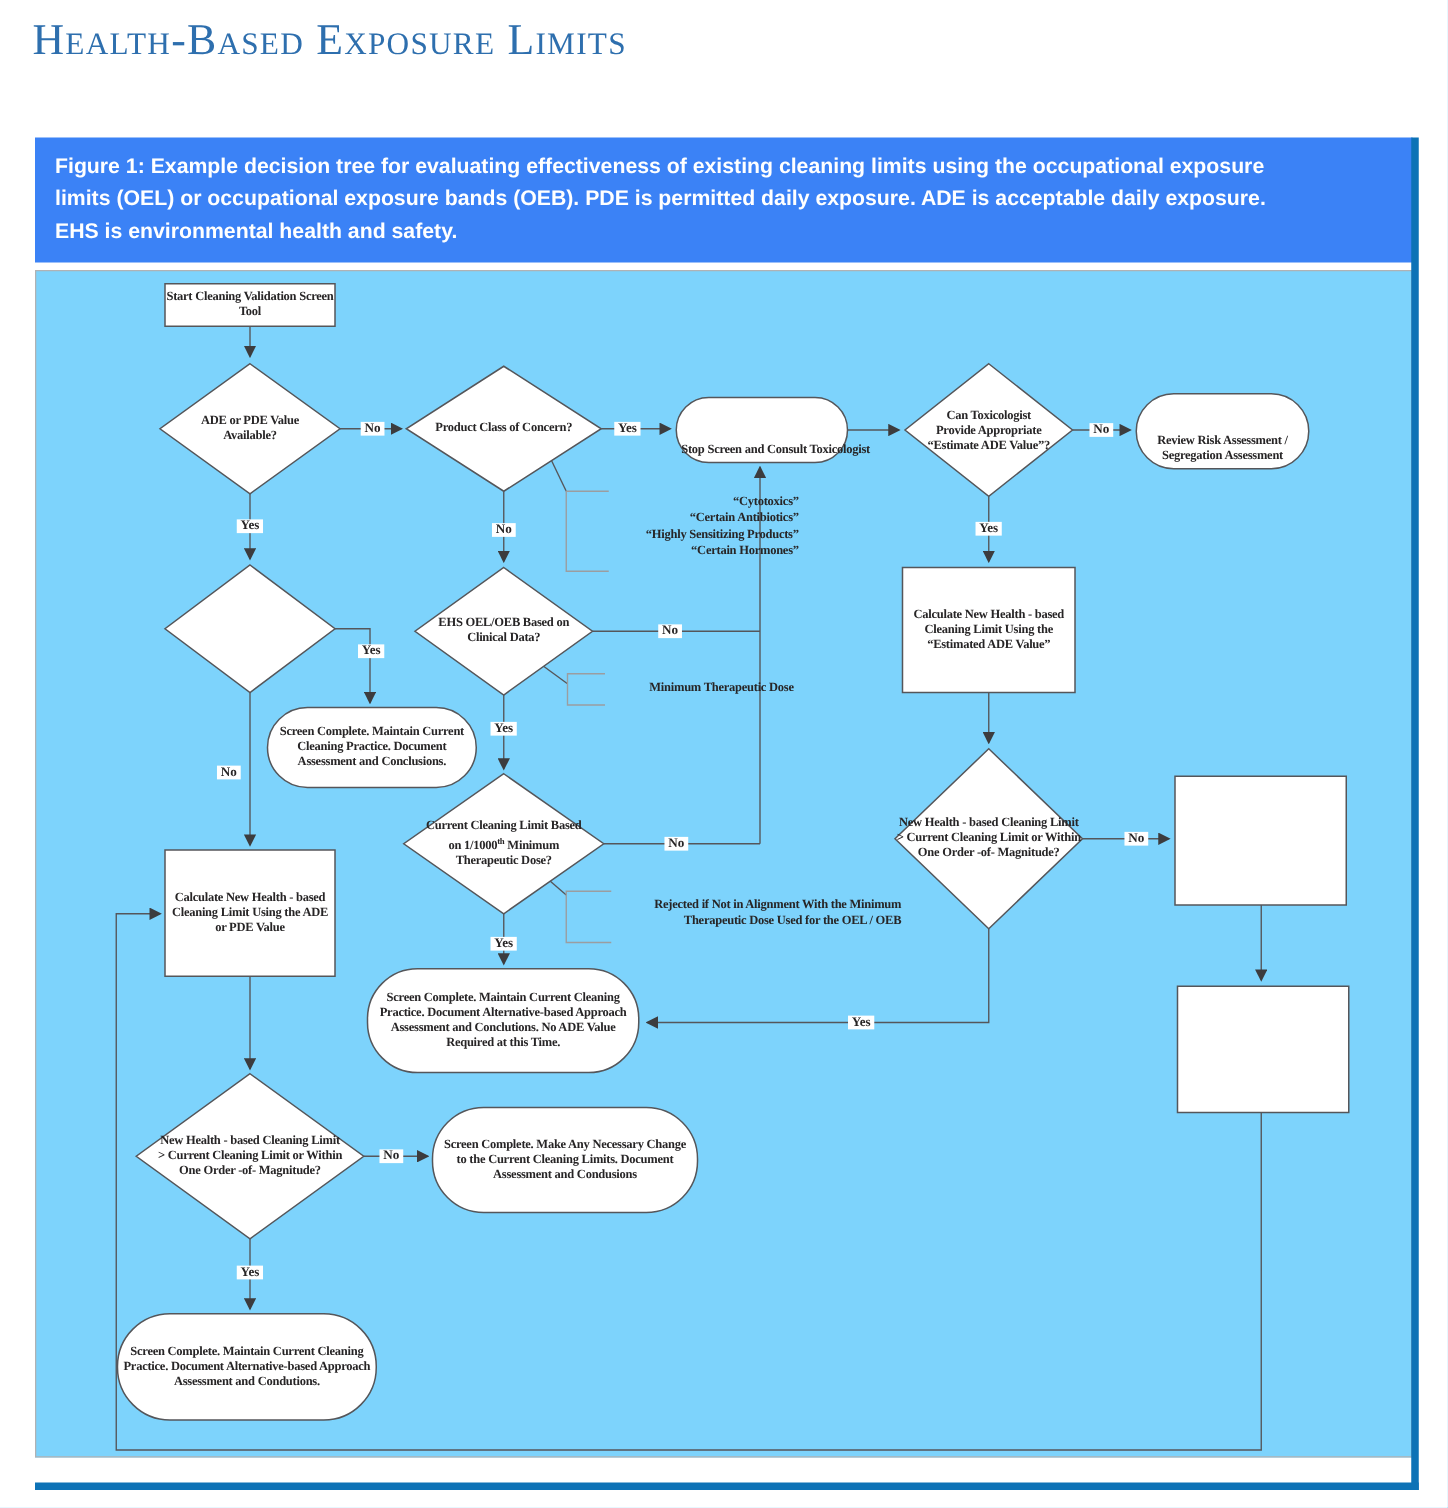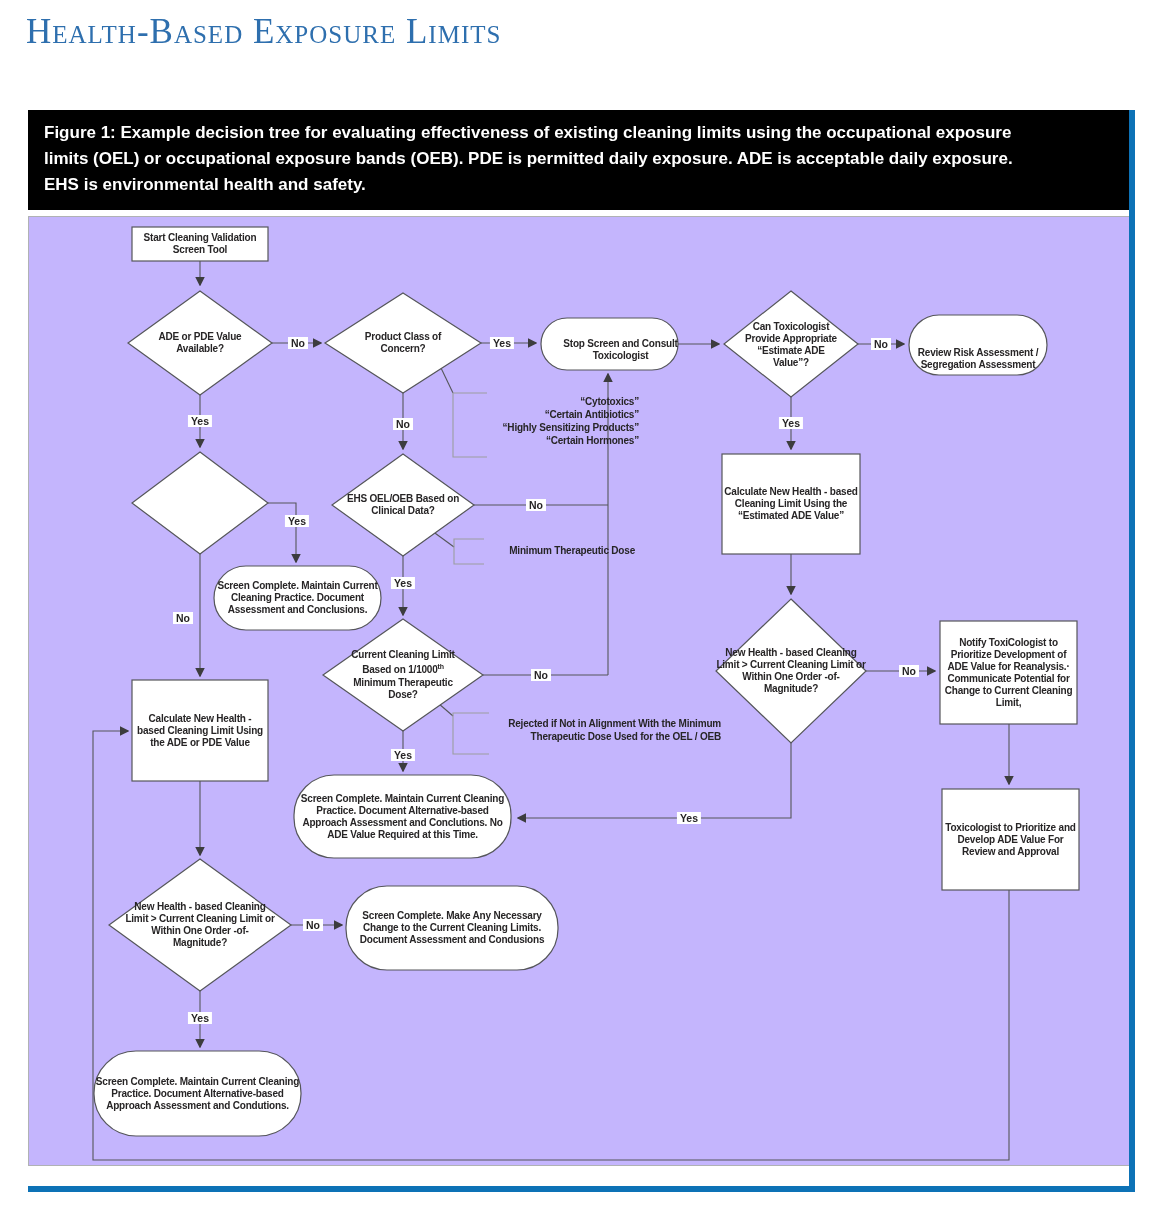--- a/index.html
+++ b/index.html
@@ -5,25 +5,25 @@
   * { margin:0; padding:0; box-sizing:border-box; }
   html,body { background:#ffffff; }
   body { font-family:"Liberation Sans", sans-serif; }
   .page { position:relative; width:1158px; height:1206px; background:#fff; overflow:hidden; }
 
   .title { position:absolute; left:26px; top:12px;
            font-family:"Liberation Serif", serif; font-variant:small-caps; font-weight:400;
            font-size:35px; color:#2e6fae; letter-spacing:1px; }
 
   .caption { position:absolute; left:28px; top:110px; width:1102px;
-             background:#000000; color:#ffffff; font-size:17px; font-weight:bold;
+             background:#3b82f6; color:#ffffff; font-size:17px; font-weight:bold;
              line-height:26px; padding:10px 16px 12px 16px; white-space:pre-line; }
 
   .figure { position:absolute; left:28px; top:216px; width:1102px; height:950px;
-            border:1px solid #b0b2b4; background:#c4b5fd; }
+            border:1px solid #b0b2b4; background:#7dd3fc;font-family:Liberation Serif, serif; }
   .fc-svg { position:absolute; left:0; top:0; }
 
   .node { position:absolute; display:flex; align-items:center; justify-content:center;
           text-align:center; font-size:10px; font-weight:bold; line-height:12px;
           letter-spacing:-0.2px; color:#272526; }
   .node .t { display:block; }
   sup { font-size:7px; }
 
   .elabel { position:absolute; transform:translate(-50%,-50%); background:#fff;
             padding:0 3px; font-size:10.5px; font-weight:bold; color:#272526; }
@@ -114,21 +114,21 @@
 
     <div class="node" style="left:101px;top:10px;width:140px;height:34px;">
         <span class="t">Start Cleaning Validation Screen Tool</span>
       </div>
     <div class="node" style="left:111px;top:100px;width:120px;height:52px;">
         <span class="t">ADE or PDE Value Available?</span>
       </div>
     <div class="node" style="left:314px;top:100px;width:120px;height:52px;">
         <span class="t">Product Class of Concern?</span>
       </div>
-    <div class="node" style="left:514px;top:107px;width:155px;height:52px;">
+    <div class="node" style="left:514px;top:117px;width:155px;height:52px;">
         <span class="t">Stop Screen and Consult Toxicologist</span>
       </div>
     <div class="node" style="left:712px;top:80px;width:100px;height:95px;">
         <span class="t">Can Toxicologist Provide Appropriate “Estimate ADE Value”?</span>
       </div>
     <div class="node" style="left:882px;top:112px;width:134px;height:60px;">
         <span class="t">Review Risk Assessment / Segregation Assessment</span>
       </div>
     <div class="node" style="left:187px;top:351px;width:163px;height:60px;">
         <span class="t">Screen Complete. Maintain Current Cleaning Practice. Document Assessment and Conclusions.</span>
@@ -140,26 +140,20 @@
         <span class="t">Calculate New Health - based Cleaning Limit Using the “Estimated ADE Value”</span>
       </div>
     <div class="node" style="left:311px;top:412px;width:126px;height:92px;">
       <span class="t"><span>Current Cleaning Limit Based on 1/1000</span><sup>th</sup><span> Minimum Therapeutic Dose?</span></span>
     </div>
     <div class="node" style="left:105px;top:465px;width:132px;height:97px;">
         <span class="t">Calculate New Health - based Cleaning Limit Using the ADE or PDE Value</span>
       </div>
     <div class="node" style="left:687px;top:407px;width:150px;height:94px;">
         <span class="t">New Health - based Cleaning Limit &gt; Current Cleaning Limit or Within One Order -of- Magnitude?</span>
-      </div>
-    <div class="node" style="left:914px;top:407px;width:131px;height:97px;">
-        <span class="t">Notify ToxiCologist to Prioritize Development of ADE Value for Reanalysis.· Communicate Potential for Change to Current Cleaning Limit,</span>
-      </div>
-    <div class="node" style="left:915px;top:574px;width:133px;height:97px;">
-        <span class="t">Toxicologist to Prioritize and Develop ADE Value For Review and Approval</span>
       </div>
     <div class="node" style="left:267px;top:562px;width:213px;height:75px;">
         <span class="t">Screen Complete. Maintain Current Cleaning Practice. Document Alternative-based Approach Assessment and Conclutions. No ADE Value Required at this Time.</span>
       </div>
     <div class="node" style="left:96px;top:656px;width:150px;height:104px;">
         <span class="t">New Health - based Cleaning Limit &gt; Current Cleaning Limit or Within One Order -of- Magnitude?</span>
       </div>
     <div class="node" style="left:325px;top:675px;width:196px;height:72px;">
         <span class="t">Screen Complete. Make Any Necessary Change to the Current Cleaning Limits. Document Assessment and Condusions</span>
       </div>

